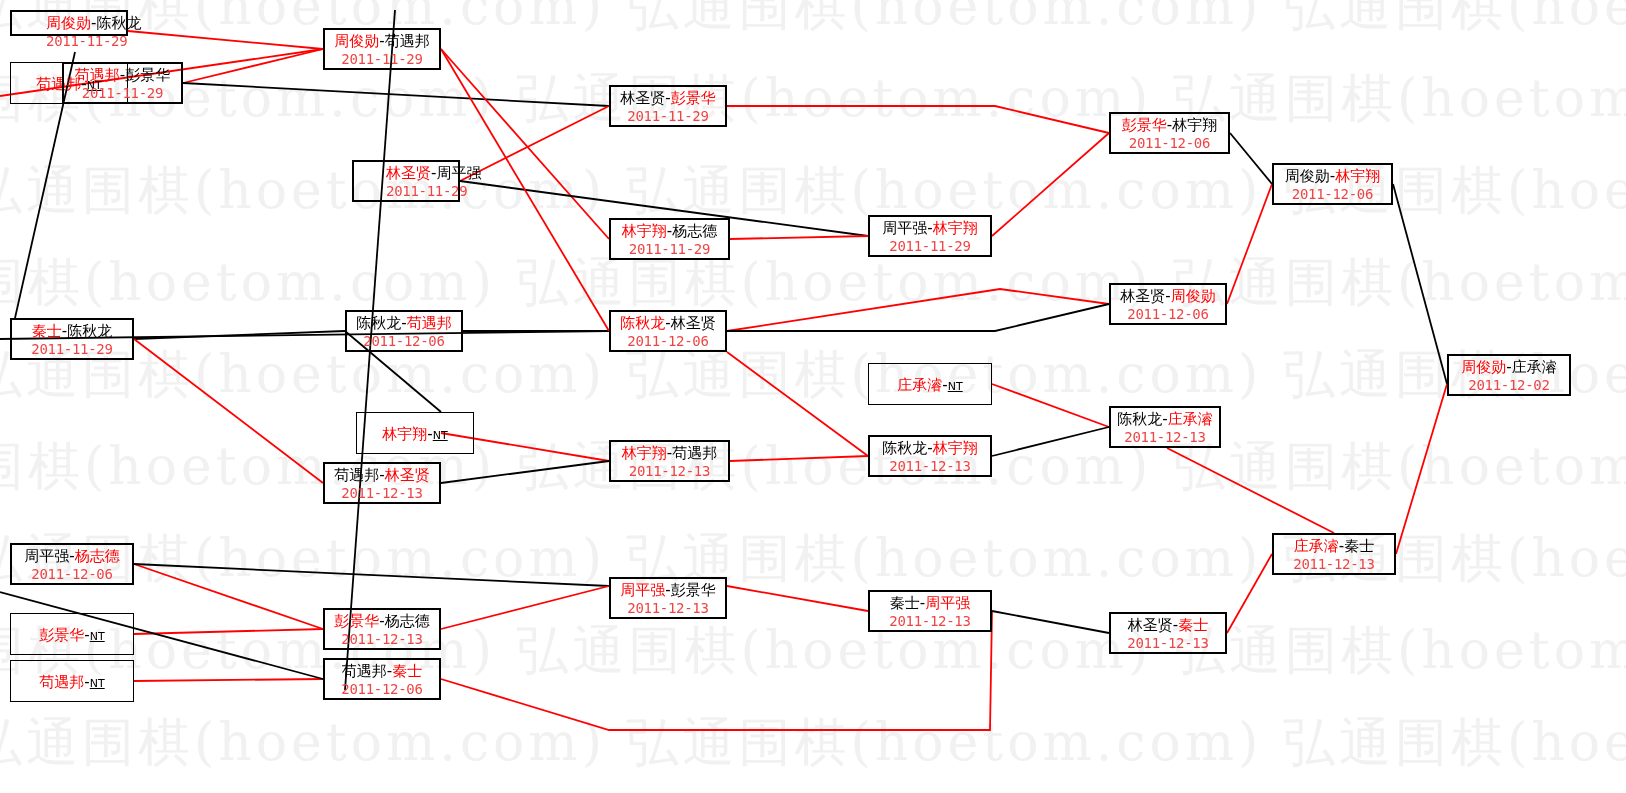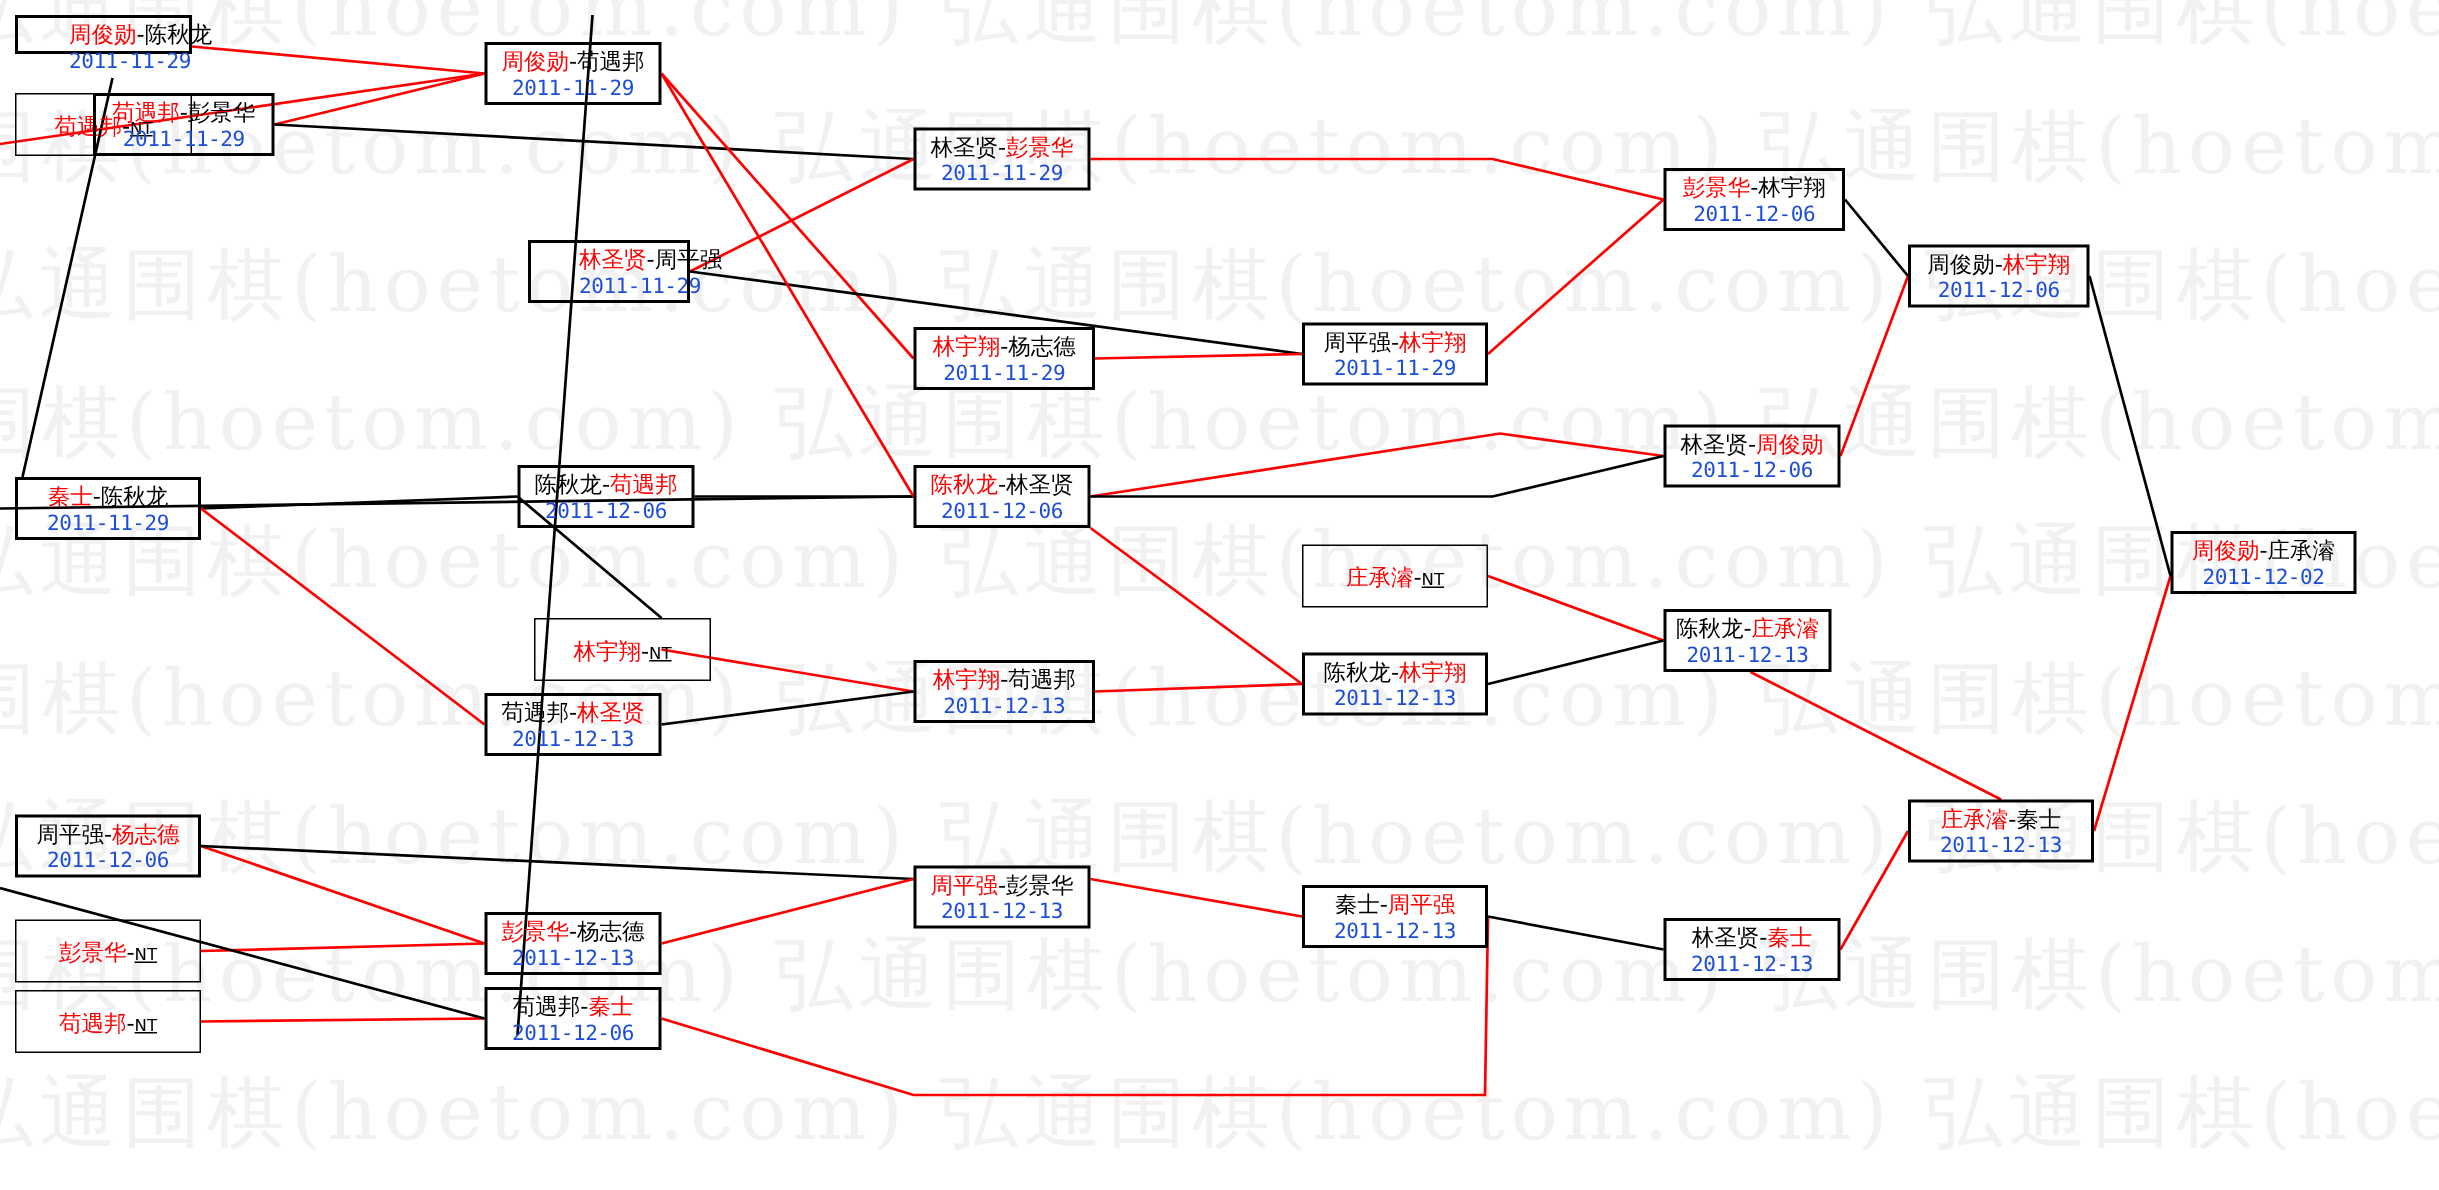--- a/index.html
+++ b/index.html
@@ -59,21 +59,21 @@
   }
   .match.thin{border-width:1px;}
   .match .players{
     font-family:"DejaVu Sans","Liberation Sans",sans-serif;
     font-size:15px;
   }
   .match .date{
     font-family:"DejaVu Sans Mono","Liberation Mono",monospace;
     font-size:14px;
     letter-spacing:-0.3px;
-    color:#1d4ed8;
+    color:#ef4444;
   }
   .win{color:#ff0000;}
   .lose{color:#000000;}
   .sep{color:#000000;}
   .nt{font-size:11px;text-decoration:underline;}
   .match.nt-box{
     display:flex;
     align-items:flex-start;
     justify-content:center;
     padding-top:12px;

